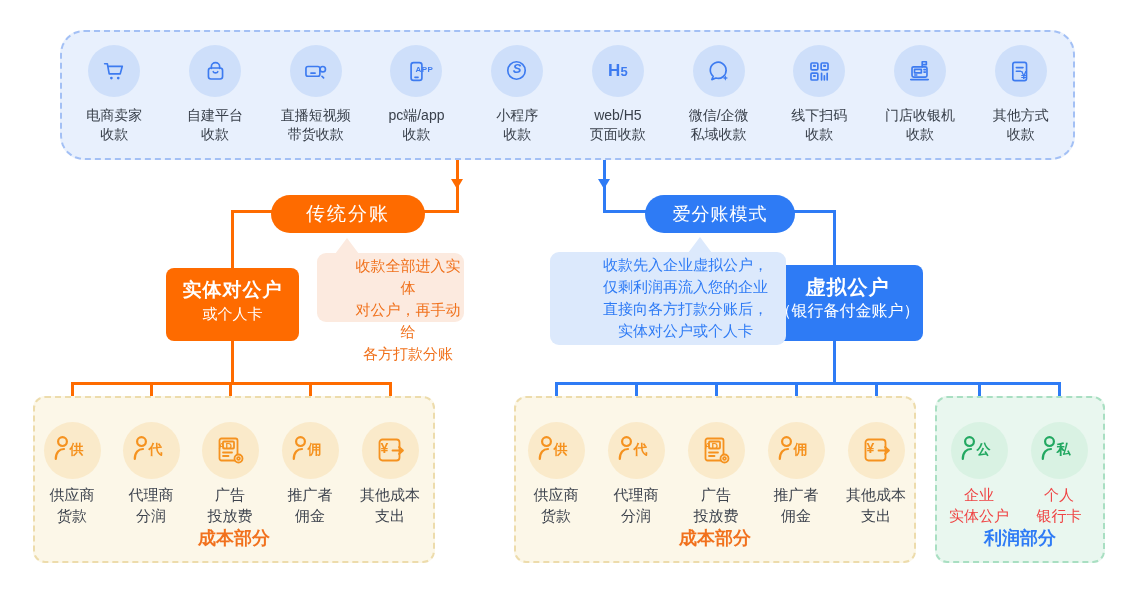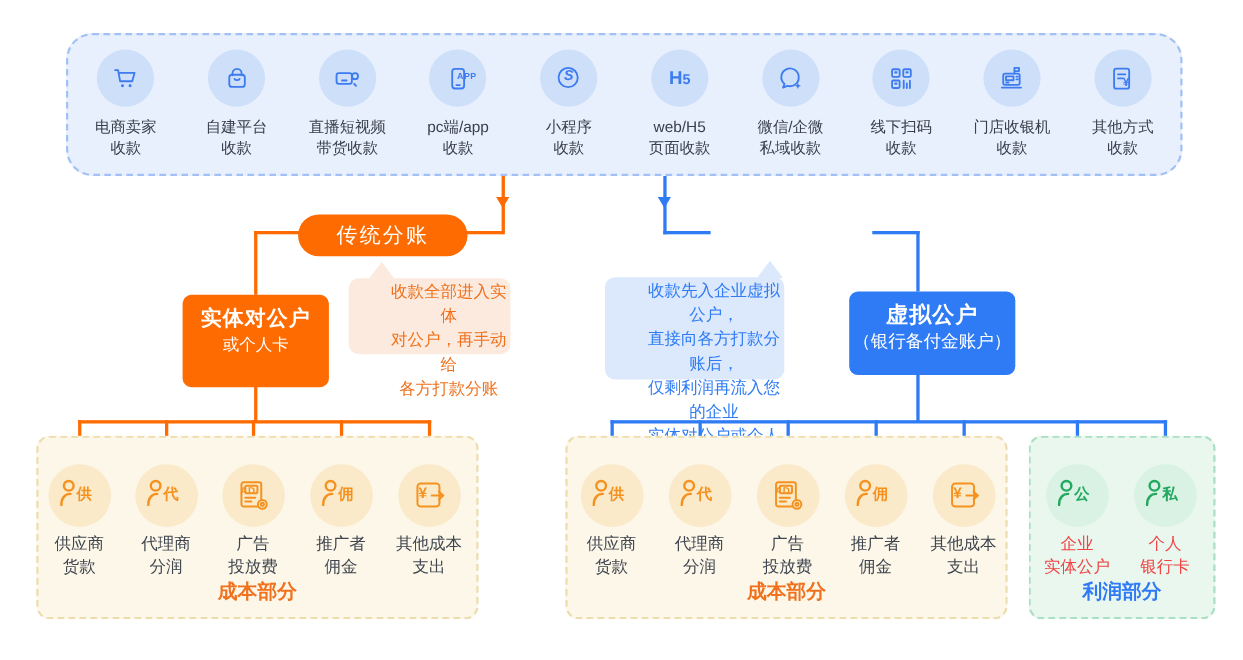--- a/index.html
+++ b/index.html
@@ -259,41 +259,44 @@
   <div class="abs ln-b" style="left:874.5px;top:382px;width:3px;height:21px;"></div>
   <div class="abs tip-down-b" style="left:870px;top:402px;"></div>
   <div class="abs ln-b" style="left:977.5px;top:382px;width:3px;height:21px;"></div>
   <div class="abs tip-down-b" style="left:973px;top:402px;"></div>
   <div class="abs ln-b" style="left:1057.5px;top:382px;width:3px;height:21px;"></div>
   <div class="abs tip-down-b" style="left:1053px;top:402px;"></div>
 
   <div class="pill pill-o" style="left:271px;top:195px;width:154px;">
     <span>传统分账</span>
   </div>
-
-  <div class="acct acct-o" style="left:166px;top:268px;width:133px;height:84px;">
+  <div class="pill pill-b" style="left:645px;top:195px;width:150px;">
+    <span>爱分账模式</span>
+  </div>
+
+  <div class="acct acct-o" style="left:166px;top:268px;width:133px;height:73px;">
     <div class="l1">实体对公户</div>
     <div class="l2">或个人卡</div>
   </div>
   <div class="acct acct-b" style="left:772px;top:265px;width:151px;height:76px;">
     <div class="l1">虚拟公户</div>
     <div class="l2">（银行备付金账户）</div>
   </div>
 
   <div class="tip tip-o" style="left:317px;top:253px;width:147px;height:69px;">
     <div class="tri" style="left:18px;"></div>
     <div>收款全部进入实体</div>
     <div>对公户，再手动给</div>
     <div>各方打款分账</div>
   </div>
-  <div class="tip tip-b" style="left:550px;top:252px;width:163px;height:93px;">
+  <div class="tip tip-b" style="left:550px;top:252px;width:236px;height:93px;">
     <div class="tri" style="left:138px;"></div>
     <div>收款先入企业虚拟公户，</div>
+    <div>仅剩利润再流入您的企业</div>
     <div>直接向各方打款分账后，</div>
-    <div>仅剩利润再流入您的企业</div>
     <div>实体对公户或个人卡</div>
   </div>
 
   <div class="bbox cost-box" style="left:33px;width:402px;">
     <div class="sec-label sec-cost" style="top:128px;">成本部分</div>
   </div>
   <div class="bbox cost-box" style="left:514px;width:402px;">
     <div class="sec-label sec-cost" style="top:128px;">成本部分</div>
   </div>
   <div class="bbox profit-box" style="left:935px;width:170px;">

